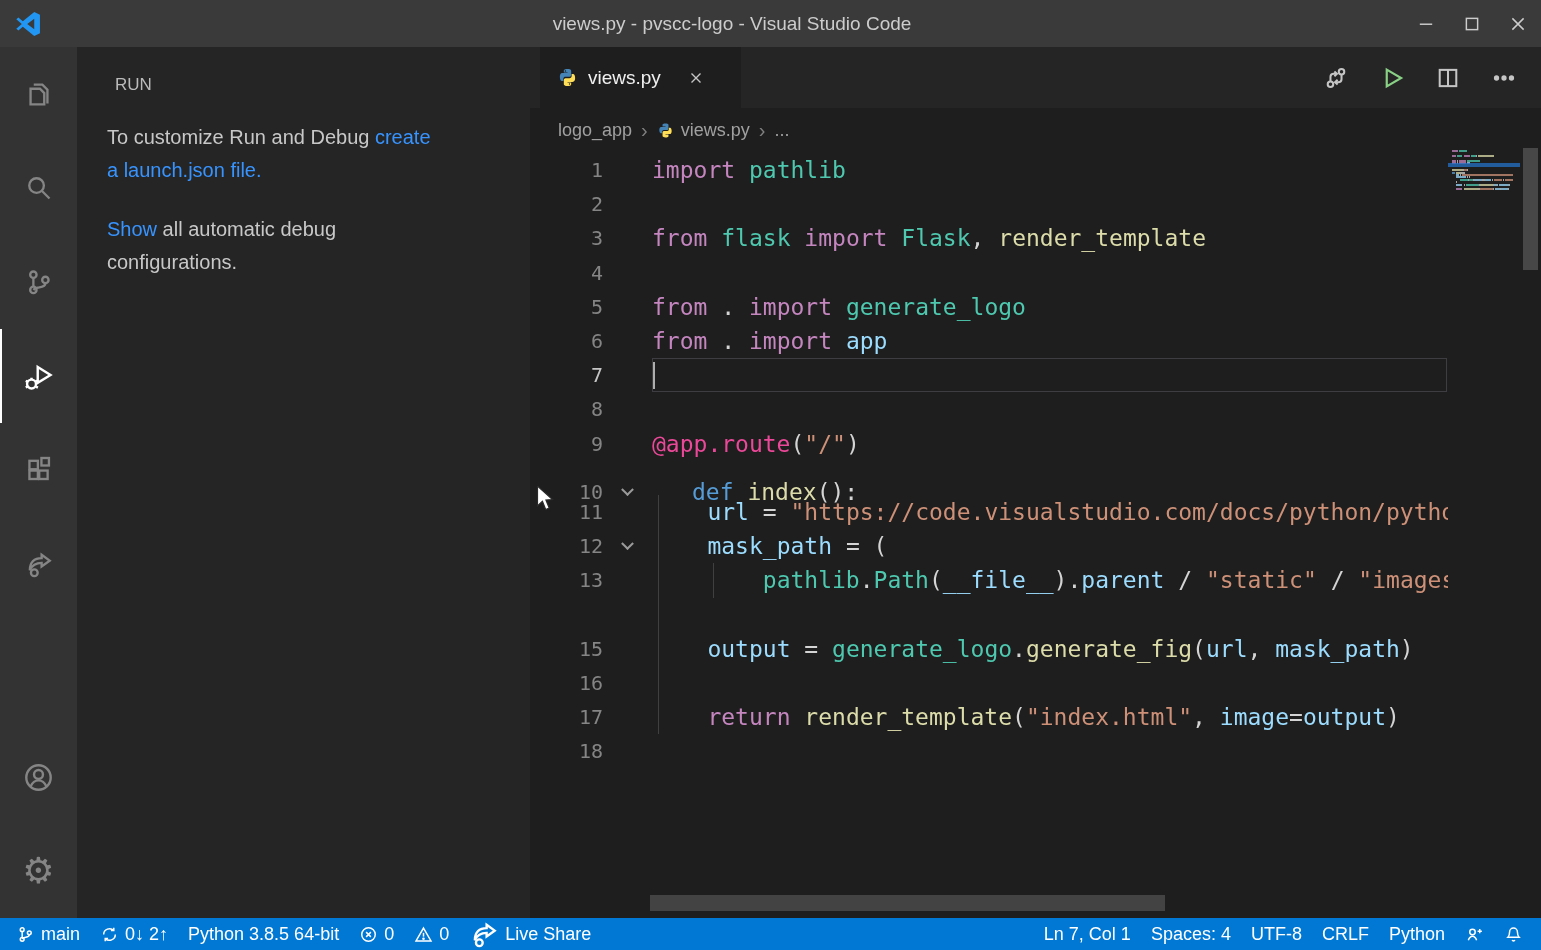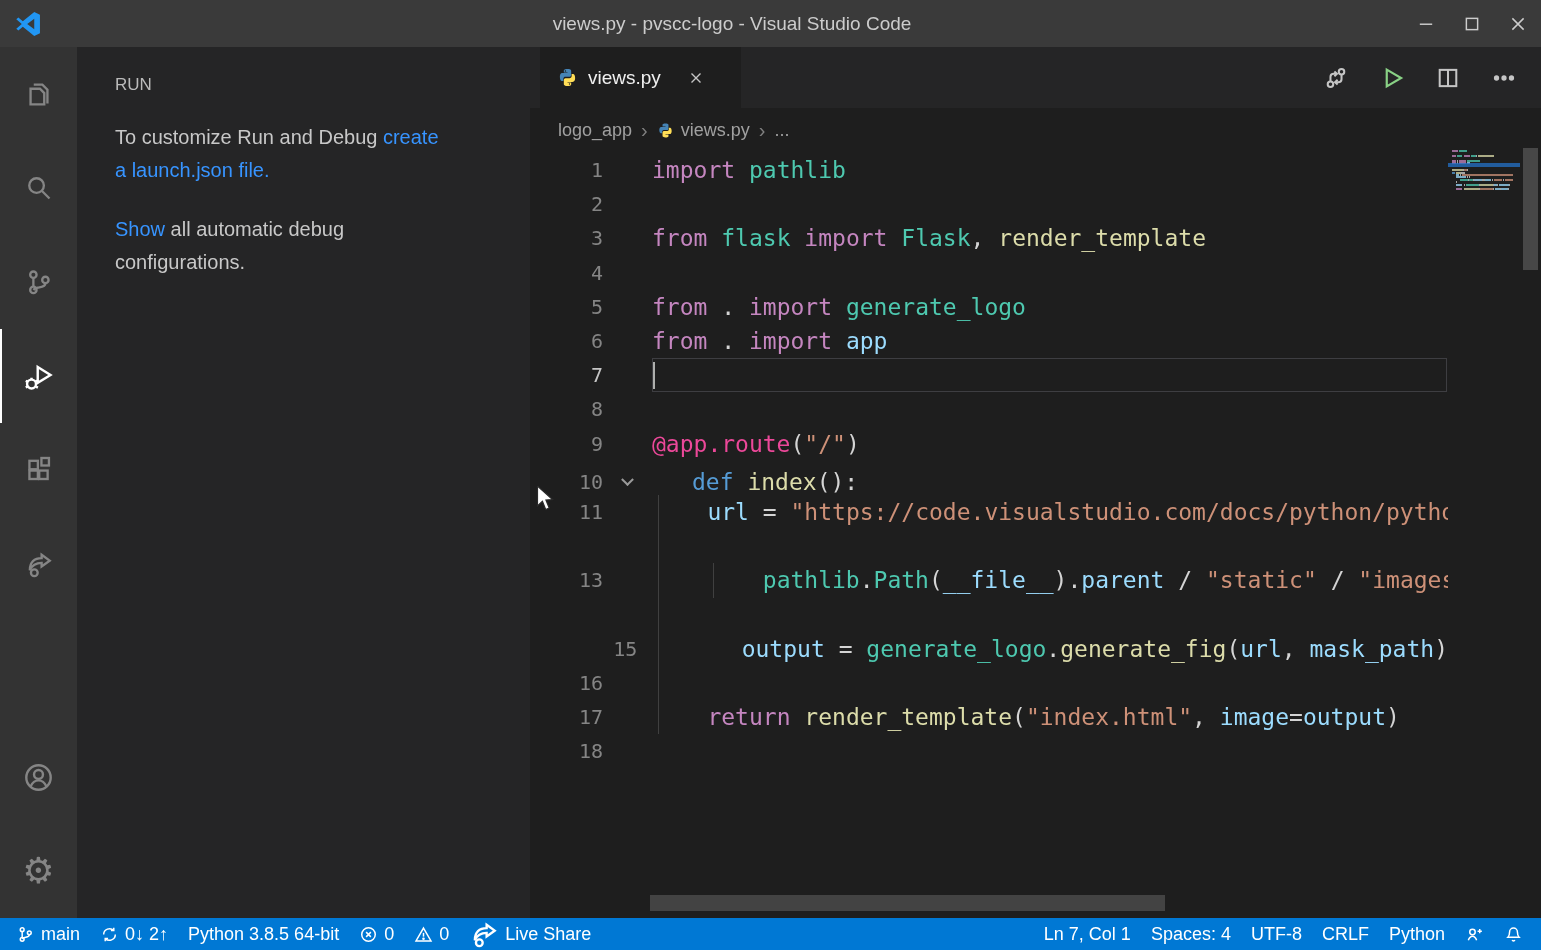--- a/index.html
+++ b/index.html
@@ -21,21 +21,21 @@
   .activitybar { width:77px; background:#333333; display:flex; flex-direction:column; }
   .act-item { width:77px; height:94px; display:flex; align-items:center; justify-content:center; color:#858585; position:relative; cursor:pointer; }
   .act-item.active { color:#ffffff; }
   .act-item.active::before { content:""; position:absolute; left:0; top:0; width:2px; height:100%; background:#ffffff; }
   .act-spacer { flex:1; }
   .gearglyph { font-size:36px; line-height:1; }
 
   .sidebar { width:453px; background:#252526; color:#c8c8c8; }
   .side-header { margin:28px 0 0 38px; font-size:17px; color:#bbbbbb; }
   .runbtn { display:block; margin:30px 37px 0 38px; width:378px; height:41px; border:none; border-radius:2px; color:#ffffff; font-size:20px; font-family:"Liberation Sans",sans-serif; cursor:pointer; }
-  .side-p { margin:26px 30px 0 38px; font-size:20px; line-height:33px; color:#c8c8c8; }
+  .side-p { margin:26px 30px 0 30px; font-size:20px; line-height:33px; color:#c8c8c8; }
   .side-p .link { cursor:pointer; }
 
   
   .editorgroup { position:relative; width:1011px; height:871px; background:#1e1e1e; }
   .tabbar { position:absolute; top:0; left:0; width:1011px; height:61px; background:#252526; display:flex; }
   .tab { margin-left:10px; height:61px; width:201px; background:#1e1e1e; display:flex; align-items:center; padding:0 12px 0 17px; color:#f0f0f0; font-size:19px; cursor:pointer; }
   .tab .tablabel { margin:0 22px 0 10px; }
   .tabclose { width:26px; height:26px; display:flex; align-items:center; justify-content:center; border-radius:4px; color:#c5c5c5; cursor:pointer; }
   .editor-actions { position:absolute; right:16px; top:0; height:61px; display:flex; align-items:center; gap:14px; }
   .ed-action { width:42px; height:42px; display:flex; align-items:center; justify-content:center; color:#c5c5c5; border-radius:5px; cursor:pointer; }
@@ -297,38 +297,45 @@
           <div class="crow" style="top: 240.4px;">
             <div class="gutter">8</div>
             <div class="foldcell"></div>
             <div class="codetext"></div>
           </div>
           <div class="crow" style="top: 274.6px;">
             <div class="gutter">9</div>
             <div class="foldcell"></div>
             <div class="codetext"><span style="color: #ec4899;">@app.route</span><span style="color: rgb(212, 212, 212);">(</span><span style="color: rgb(206, 145, 120);">"/"</span><span style="color: rgb(212, 212, 212);">)</span></div>
           </div>
-          <div class="crow" style="top: 313px;">
+          <div class="crow" style="top: 323px;">
             <div class="gutter">10</div>
             <div class="foldcell">
               <span class="fold-chev"></span>
             </div>
             <div class="codetext"><span style="color: rgb(86, 156, 214); margin-left: 40px;">def</span><span style="color: rgb(212, 212, 212);"> </span><span style="color: rgb(220, 220, 170);">index</span><span style="color: rgb(212, 212, 212);">():</span></div>
           </div>
           <div class="crow" style="top: 343px;">
             <div class="gutter">11</div>
             <div class="foldcell"></div>
             <div class="codetext"><span style="color: rgb(212, 212, 212);">    </span><span style="color: rgb(156, 220, 254);">url</span><span style="color: rgb(212, 212, 212);"> </span><span style="color: rgb(212, 212, 212);">=</span><span style="color: rgb(212, 212, 212);"> </span><span style="color: rgb(206, 145, 120);">"https://code.visualstudio.com/docs/python/pytho</span></div>
           </div>
+          <div class="crow" style="top: 377.2px;">
+            <div class="gutter">12</div>
+            <div class="foldcell">
+              <span class="fold-chev"></span>
+            </div>
+            <div class="codetext"><span style="color: rgb(212, 212, 212);">    </span><span style="color: rgb(156, 220, 254);">mask_path</span><span style="color: rgb(212, 212, 212);"> </span><span style="color: rgb(212, 212, 212);">=</span><span style="color: rgb(212, 212, 212);"> </span><span style="color: rgb(212, 212, 212);">(</span></div>
+          </div>
           <div class="crow" style="top: 411.4px;">
             <div class="gutter">13</div>
             <div class="foldcell"></div>
             <div class="codetext"><span style="color: rgb(212, 212, 212);">        </span><span style="color: rgb(78, 201, 176);">pathlib</span><span style="color: rgb(212, 212, 212);">.</span><span style="color: rgb(78, 201, 176);">Path</span><span style="color: rgb(212, 212, 212);">(</span><span style="color: rgb(156, 220, 254);">__file__</span><span style="color: rgb(212, 212, 212);">)</span><span style="color: rgb(212, 212, 212);">.</span><span style="color: rgb(156, 220, 254);">parent</span><span style="color: rgb(212, 212, 212);"> </span><span style="color: rgb(212, 212, 212);">/</span><span style="color: rgb(212, 212, 212);"> </span><span style="color: rgb(206, 145, 120);">"static"</span><span style="color: rgb(212, 212, 212);"> </span><span style="color: rgb(212, 212, 212);">/</span><span style="color: rgb(212, 212, 212);"> </span><span style="color: rgb(206, 145, 120);">"images</span></div>
           </div>
-          <div class="crow" style="top: 479.8px; justify-content: flex-end;">
+          <div class="crow" style="top: 479.8px;">
             <div class="gutter">15</div>
             <div class="foldcell"></div>
             <div class="codetext"><span style="color: rgb(212, 212, 212);">    </span><span style="color: rgb(156, 220, 254);">output</span><span style="color: rgb(212, 212, 212);"> </span><span style="color: rgb(212, 212, 212);">=</span><span style="color: rgb(212, 212, 212);"> </span><span style="color: rgb(78, 201, 176);">generate_logo</span><span style="color: rgb(212, 212, 212);">.</span><span style="color: rgb(220, 220, 170);">generate_fig</span><span style="color: rgb(212, 212, 212);">(</span><span style="color: rgb(156, 220, 254);">url</span><span style="color: rgb(212, 212, 212);">,</span><span style="color: rgb(212, 212, 212);"> </span><span style="color: rgb(156, 220, 254);">mask_path</span><span style="color: rgb(212, 212, 212);">)</span></div>
           </div>
           <div class="crow" style="top: 514px;">
             <div class="gutter">16</div>
             <div class="foldcell"></div>
             <div class="codetext"></div>
           </div>
           <div class="crow" style="top: 548.2px;">

